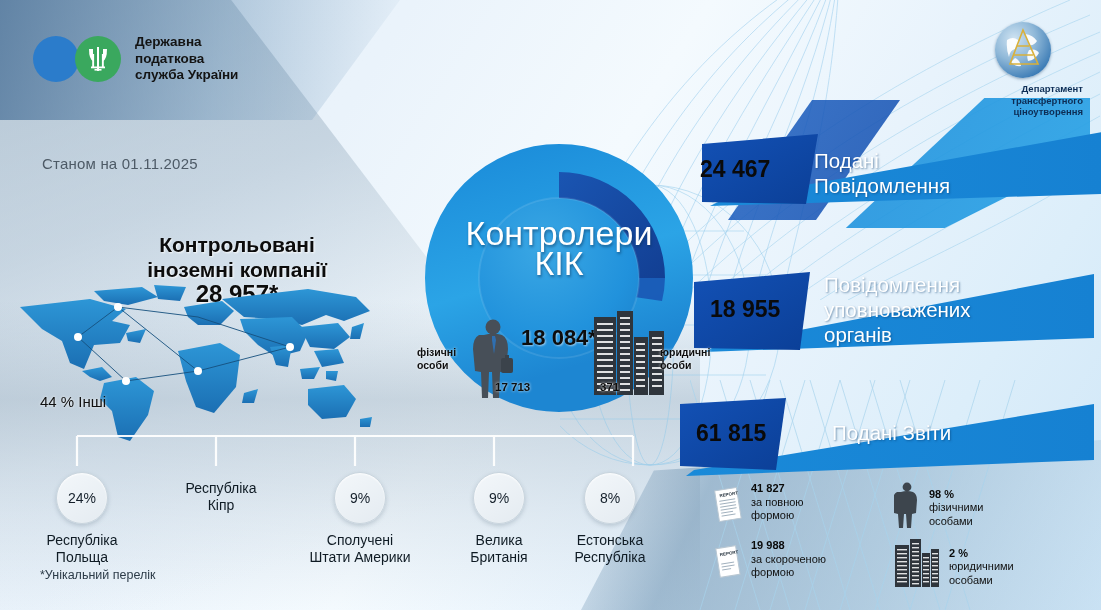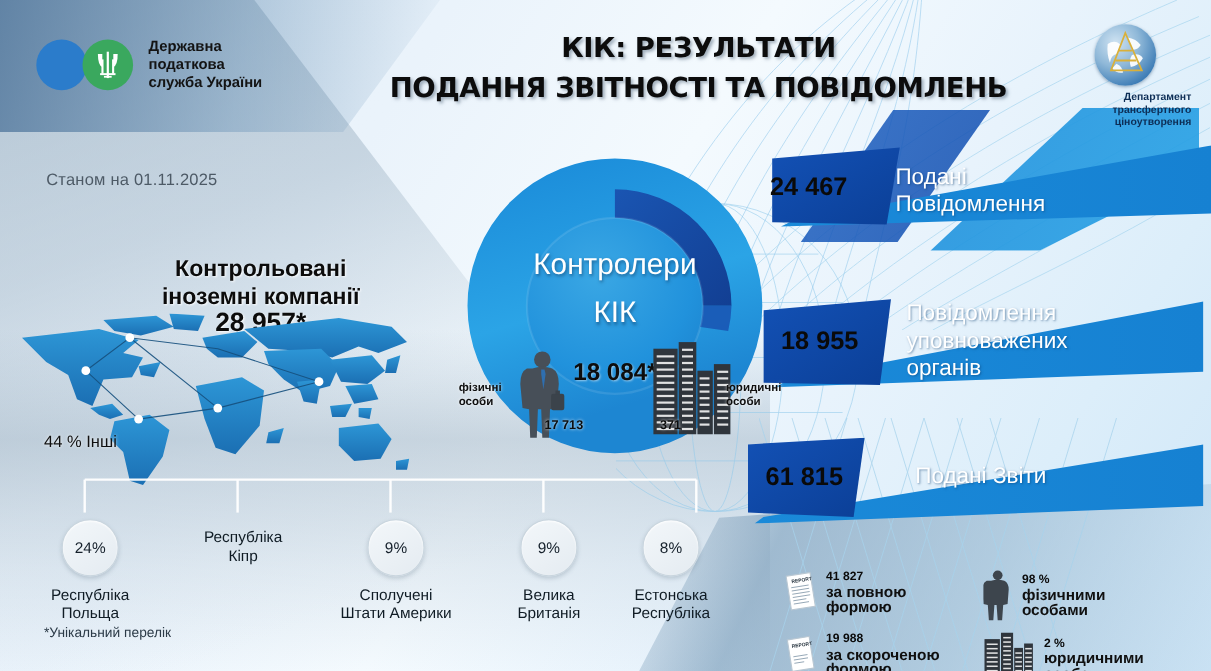--- a/index.html
+++ b/index.html
@@ -162,21 +162,21 @@
     font-size: 14px; line-height: 17px; color: #0f1b24;
     white-space: pre-line;
   }
 
   
   .donut-wrap { position:absolute; left: 424px; top: 143px; width: 270px; height: 270px; z-index: 4;}
   .donut-wrap svg { display:block; }
   .donut-label {
     position: absolute; left: 444px; top: 218px; width: 230px;
     text-align: center; color: #ffffff;
-    font-size: 27px; font-weight: 500; line-height: 44px;
+    font-size: 34px; font-weight: 500; line-height: 30px;
     text-shadow: 1px 2px 3px rgba(10,50,90,.55);
     white-space: pre-line;
     z-index: 5;
   }
   .donut-number {
     position: absolute; left: 444px; top: 281px; width: 230px;
     text-align: center; color: #0d0d0d;
     font-size: 22px; font-weight: bold;
     text-shadow: 1px 1px 2px rgba(255,255,255,.55);
     z-index: 5;
@@ -219,26 +219,26 @@
   }
   .banner-text {
     position: absolute; z-index: 8;
     color: #ffffff; font-size: 20.5px; font-weight: 500; line-height: 25px;
     text-shadow: 1px 1px 2px rgba(10,60,110,.5);
     white-space: pre-line;
   }
 
   
   .br-stats { position: absolute; left: 714px; top: 482px; width: 380px; height: 128px; z-index: 7;}
-  .br-item { position: absolute; display:flex; align-items: center; gap: 9px; margin-top: 36px; }
+  .br-item { position: absolute; display:flex; align-items: flex-end; gap: 9px; }
   .br-val {
     font-size: 11px; font-weight: bold; color: #0a0a0a; line-height: 13.5px;
   }
   .br-desc {
-    font-size: 14px; color: #101010; line-height: 13.5px; font-weight: 700;
+    font-size: 11px; color: #101010; line-height: 13.5px; font-weight: 400;
     white-space: pre-line;
   }
   .doc-icon svg, .mini-person svg, .mini-build svg { display:block; }
 </style>
 </head>
 <body>
 
 <div id="poster">
 
   <div class="bg-layer bg-grey-wedge"></div>
@@ -331,22 +331,20 @@
           <rect x="4" y="21.5" width="14" height="1.8"></rect>
           <rect x="7.5" y="24" width="7" height="1.6"></rect>
         </g>
       </svg>
     </div>
     <div class="logo-text">Державна
 податкова
 служба України</div>
   </div>
 
-  <div class="main-title">КІК: РЕЗУЛЬТАТИ
-ПОДАННЯ ЗВІТНОСТІ ТА ПОВІДОМЛЕНЬ</div>
 
   <div class="dept-logo">
     <div class="dept-globe">
       <svg width="56" height="56" viewBox="0 0 56 56" style="position:absolute;left:0;top:0;">
         <g fill="#ffffff" opacity="0.92">
           <path d="M12 18 q6 -4 11 0 q2 6 -3 9 q-5 1 -6 8 q-3 -8 -2 -17z"></path>
           <path d="M30 12 q8 1 12 7 q-3 5 -8 4 q-2 -6 -4 -11z"></path>
           <path d="M34 28 q7 -2 10 3 q-4 7 -11 8 q-2 -6 1 -11z"></path>
           <path d="M20 36 q5 2 6 8 q-6 1 -10 -4z"></path>
         </g>

